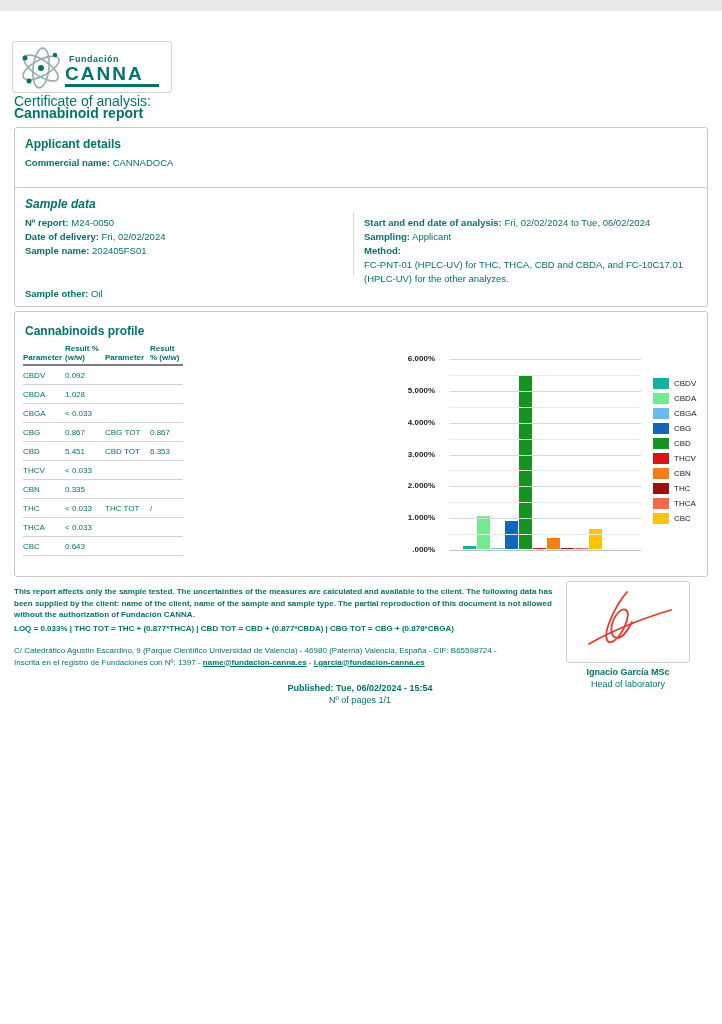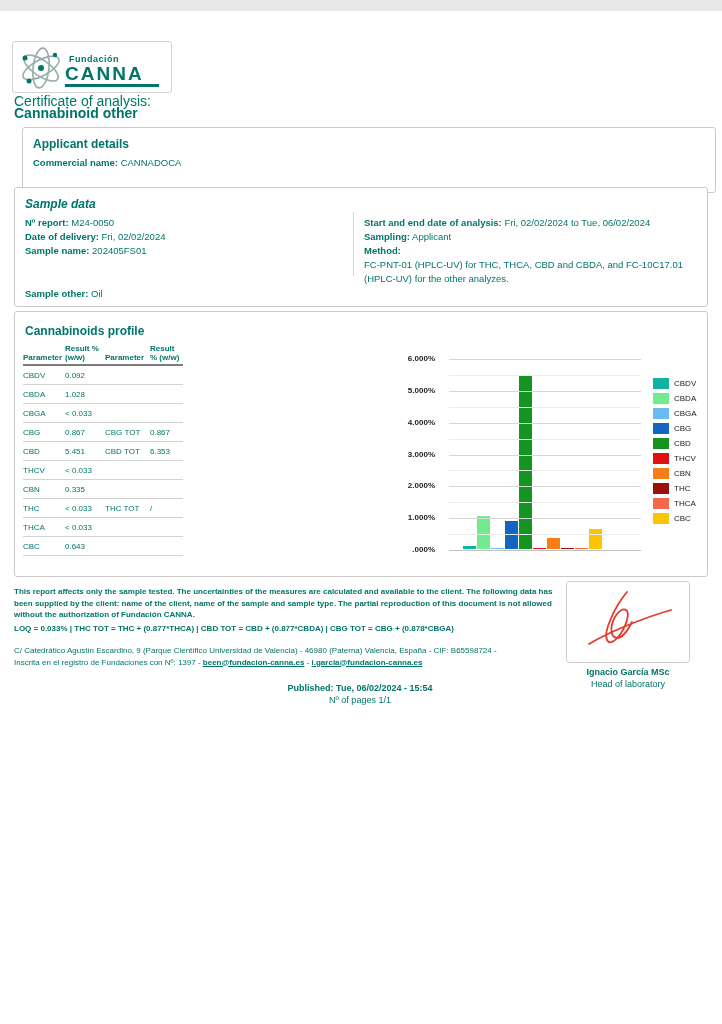--- a/index.html
+++ b/index.html
@@ -63,24 +63,24 @@
       </g>
     </svg>
     <div class="brand-top teal">Fundación</div>
     <div class="brand-main teal">CANNA</div>
     <div class="brand-underline"></div>
   </div>
 
 
   <div class="abs teal" style="left:14px; top:84px; font-size:14px; line-height:12px;">
     <div>Certificate of analysis:</div>
-    <div class="b">Cannabinoid other</div>
-  </div>
-
-  <div class="box" style="left:22px; top:116px; width:694px; height:66px;padding-left:24px;">
+    <div class="b">Cannabinoid report</div>
+  </div>
+
+  <div class="box" style="left:14px; top:116px; width:694px; height:66px;padding-left:24px;">
     <div class="sec-title abs" style="left:10px; top:9px;">Applicant details</div>
     <div class="field abs" style="left:10px; top:28px;">
       <span class="lbl">Commercial name:</span>
       <span>CANNADOCA</span>
     </div>
   </div>
 
   <div class="box" style="left:14px; top:176px; width:694px; height:120px;">
     <div class="sec-title abs" style="left:10px; top:9px;font-style:italic;">Sample data</div>
 
@@ -271,21 +271,21 @@
         </div>
       </div>
   </div>
 
   <div class="abs smalltext b" style="left:14px; top:575px; width:548px;">This report affects only the sample tested. The uncertainties of the measures are calculated and available to the client. The following data has been supplied by the client: name of the client, name of the sample and sample type. The partial reproduction of this document is not allowed without the authorization of Fundación CANNA.</div>
   <div class="abs smalltext b" style="left:14px; top:612px; width:548px;">LOQ = 0.033% |   THC TOT = THC + (0.877*THCA) |   CBD TOT = CBD + (0.877*CBDA)  |   CBG TOT = CBG + (0.878*CBGA)</div>
 
   <div class="abs smalltext" style="left:14px; top:634px; width:548px;">
     <div>C/ Catedrático  Agustín Escardino, 9 (Parque Científico Universidad de Valencia)  - 46980 (Paterna)  Valencia,  España - CIF: B65598724 -</div>
     <div>
-      <span>Inscrita en el registro de Fundaciones con   Nº: 1397 - </span><a class="mail b" href="#">been@fundacion-canna.es</a><span> -  </span><a class="mail b" href="#">i.garcia@fundacion-canna.es</a>
+      <span>Inscrita en el registro de Fundaciones con   Nº: 1397 - </span><a class="mail b" href="#">name@fundacion-canna.es</a><span> -  </span><a class="mail b" href="#">i.garcia@fundacion-canna.es</a>
     </div>
   </div>
 
   <div class="box" id="sig-box">
     <svg width="122" height="80" viewBox="0 0 122 80">
       <g fill="none" stroke="#e6392d" stroke-width="1.8" stroke-linecap="round">
         <path d="M60,10 C48,24 36,50 40,58 C44,66 56,52 60,38 C63,27 57,24 50,32 C43,41 42,55 50,56 C56,56 62,46 65,40"></path>
         <path d="M22,62 C42,50 76,36 104,28"></path>
       </g>
     </svg>

